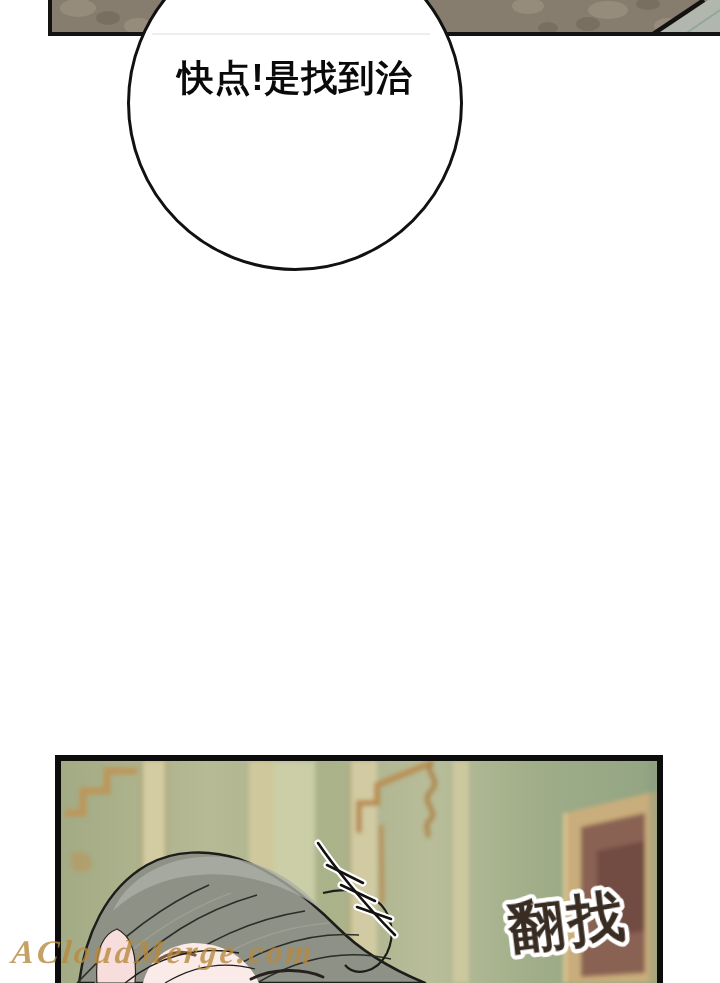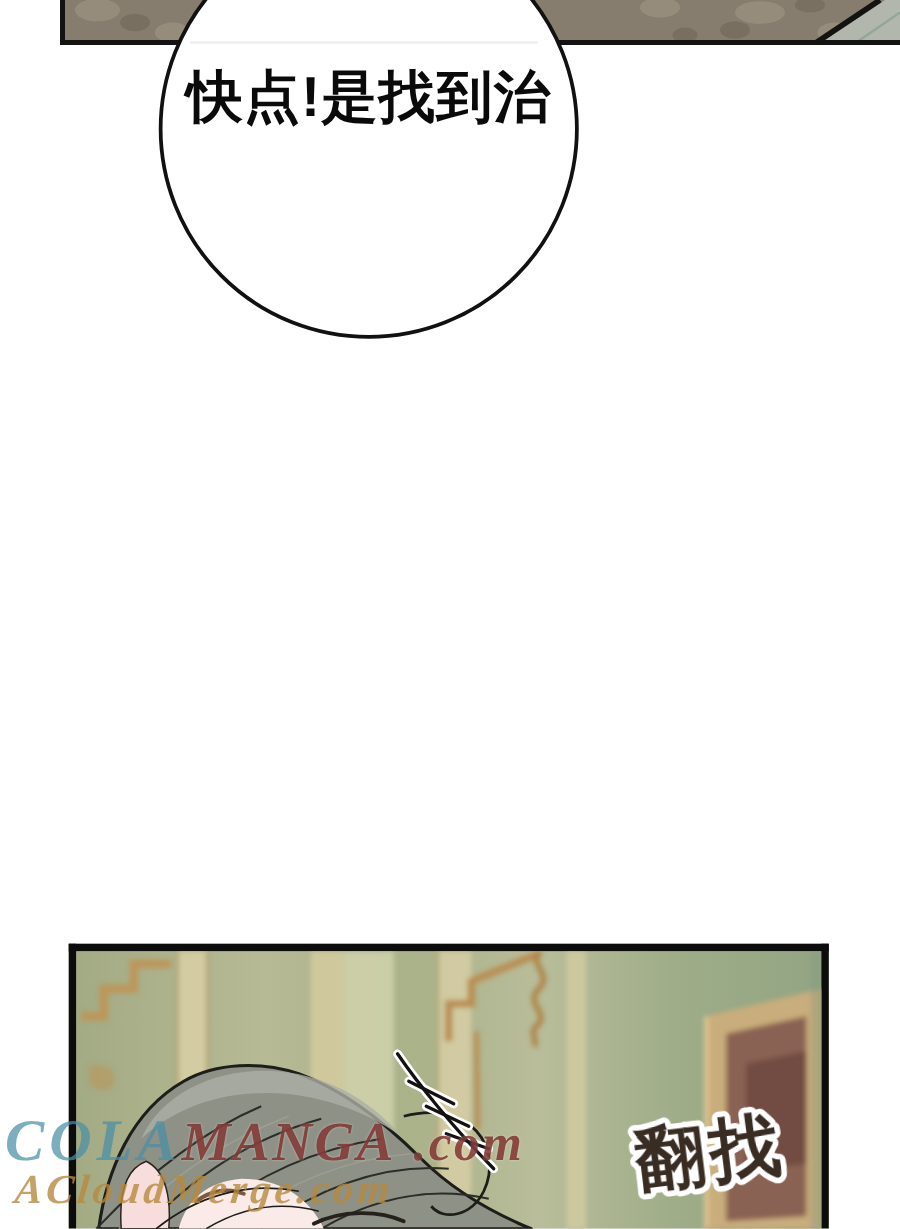--- a/index.html
+++ b/index.html
@@ -9,21 +9,21 @@
   }
   
   .top-strip{position:absolute;left:48px;top:0;width:672px;height:36px;z-index:1;}
   
   .bubble{
     position:absolute;left:127px;top:-65px;width:330px;height:330px;
     background:#ffffff;border:3px solid #111111;border-radius:50%;z-index:2;
   }
   .bubble-text{
     position:absolute;left:0;right:0;top:114px;text-align:center;
-    color:#0a0a0a;font-weight:700;font-size:45px;line-height:51px;
+    color:#0a0a0a;font-weight:700;font-size:36px;line-height:51px;
     letter-spacing:1px;white-space:nowrap;
   }
   .artifact-line{
     position:absolute;left:152px;top:33px;width:278px;height:2px;
     background:rgba(90,90,90,0.10);z-index:3;
   }
   
   .panel{
     position:absolute;left:55px;top:755px;width:608px;height:228px;
     box-sizing:border-box;border:6px solid #0c0c0c;border-bottom:none;
@@ -152,18 +152,15 @@
           <path d="M 266,104 L 302,122"></path>
           <path d="M 280,124 L 314,140"></path>
           <path d="M 296,146 L 330,158"></path>
         </g>
       </g>
 
       <text x="507" y="180" text-anchor="middle" font-size="56" font-weight="bold" font-family="'DejaVu Sans',sans-serif" fill="#392d23" stroke="#ffffff" stroke-width="9" paint-order="stroke" stroke-linejoin="round" letter-spacing="4" transform="rotate(-7 507 160)">翻找</text>
     </svg>
   </div>
 
-  <div class="wm wm1">
-    <span class="script">COLA</span><span class="name">MANGA</span><span class="tld">.com</span>
-  </div>
   <div class="wm wm2">ACloudMerge.com</div>
 
 </div>
 
 </body></html>

